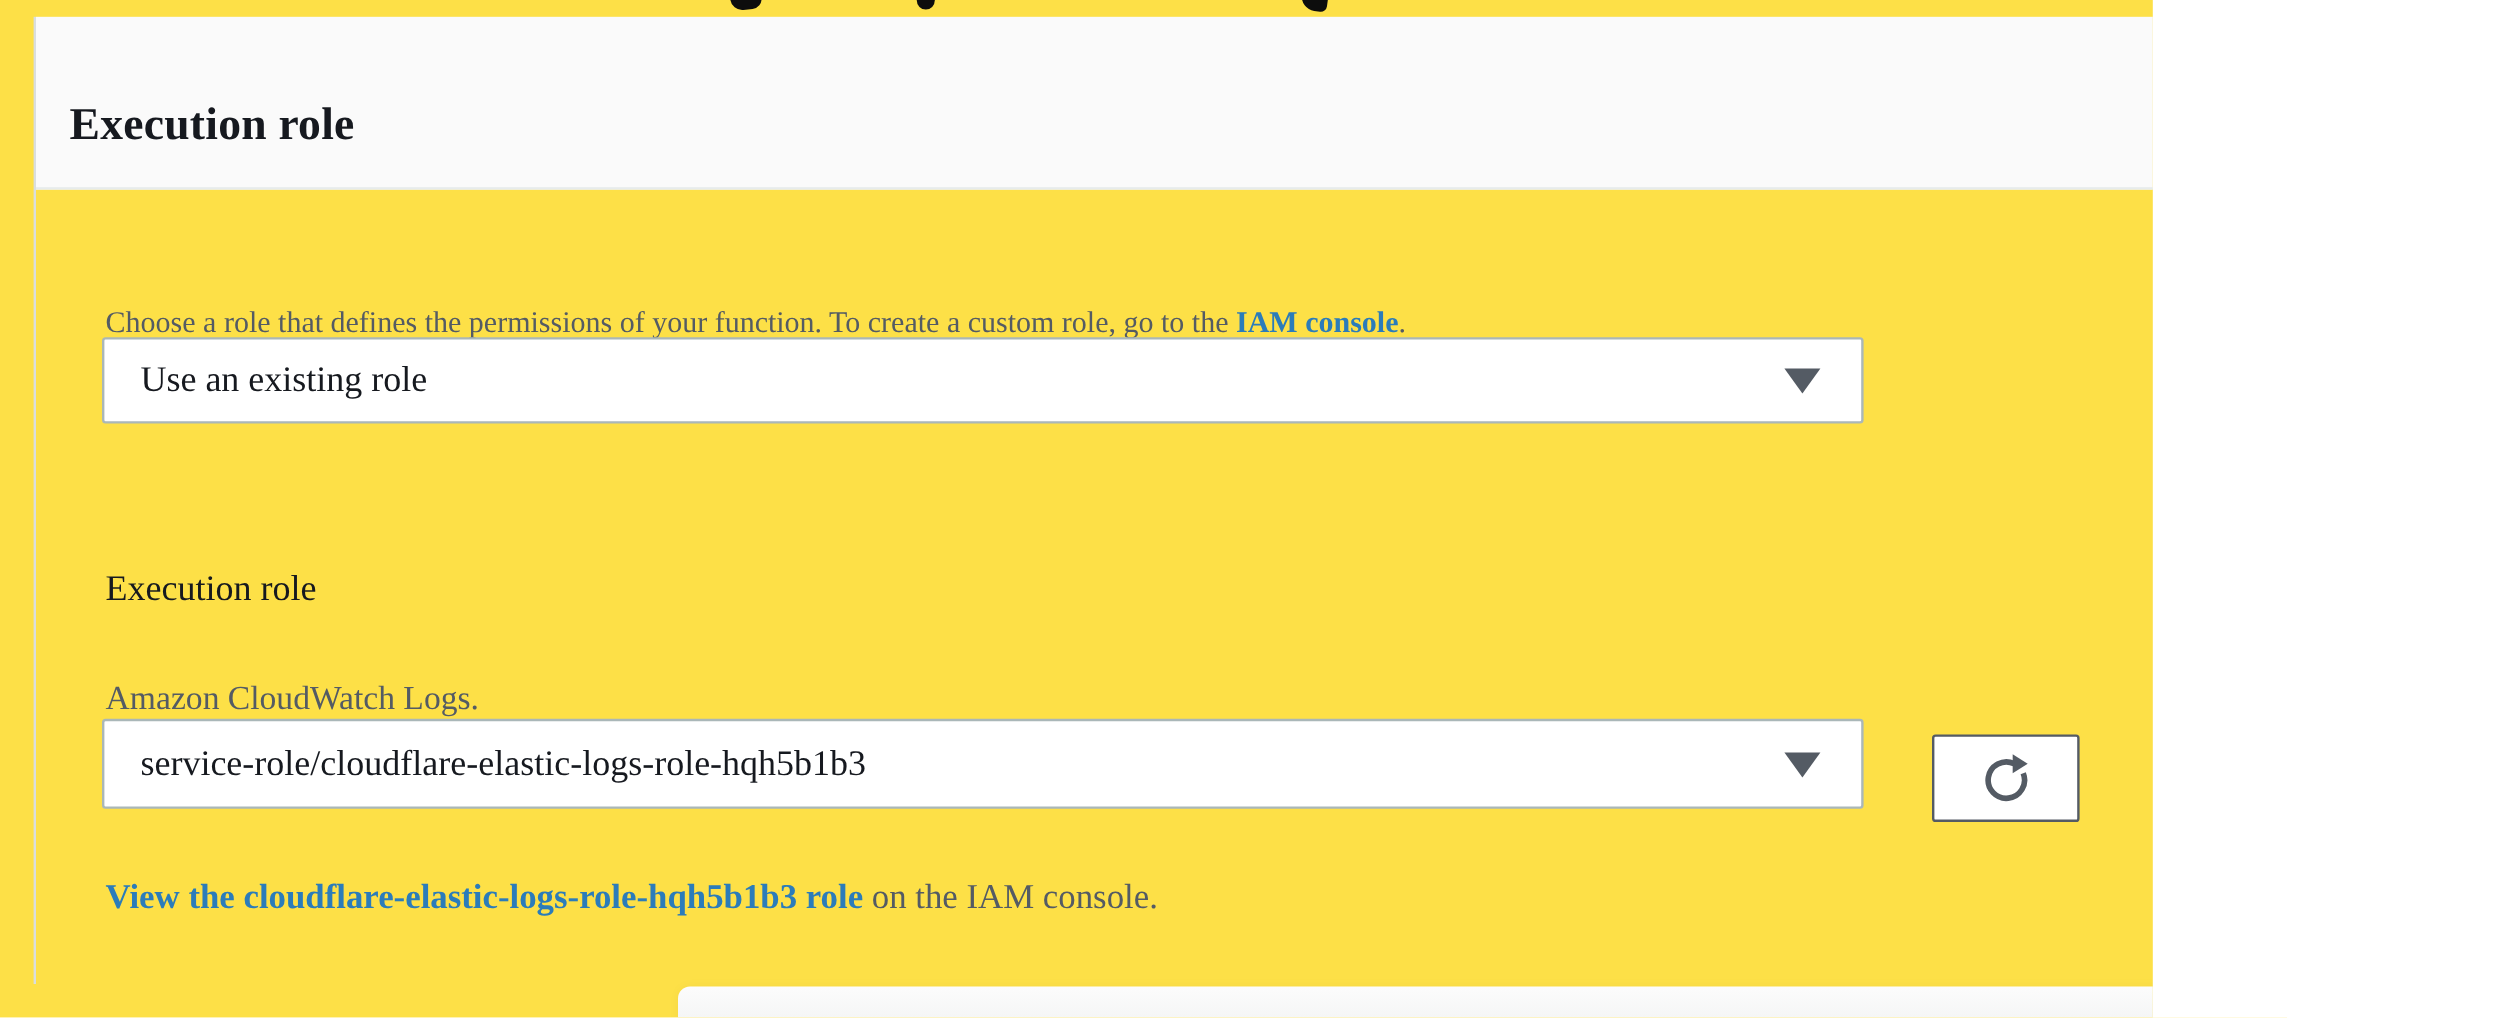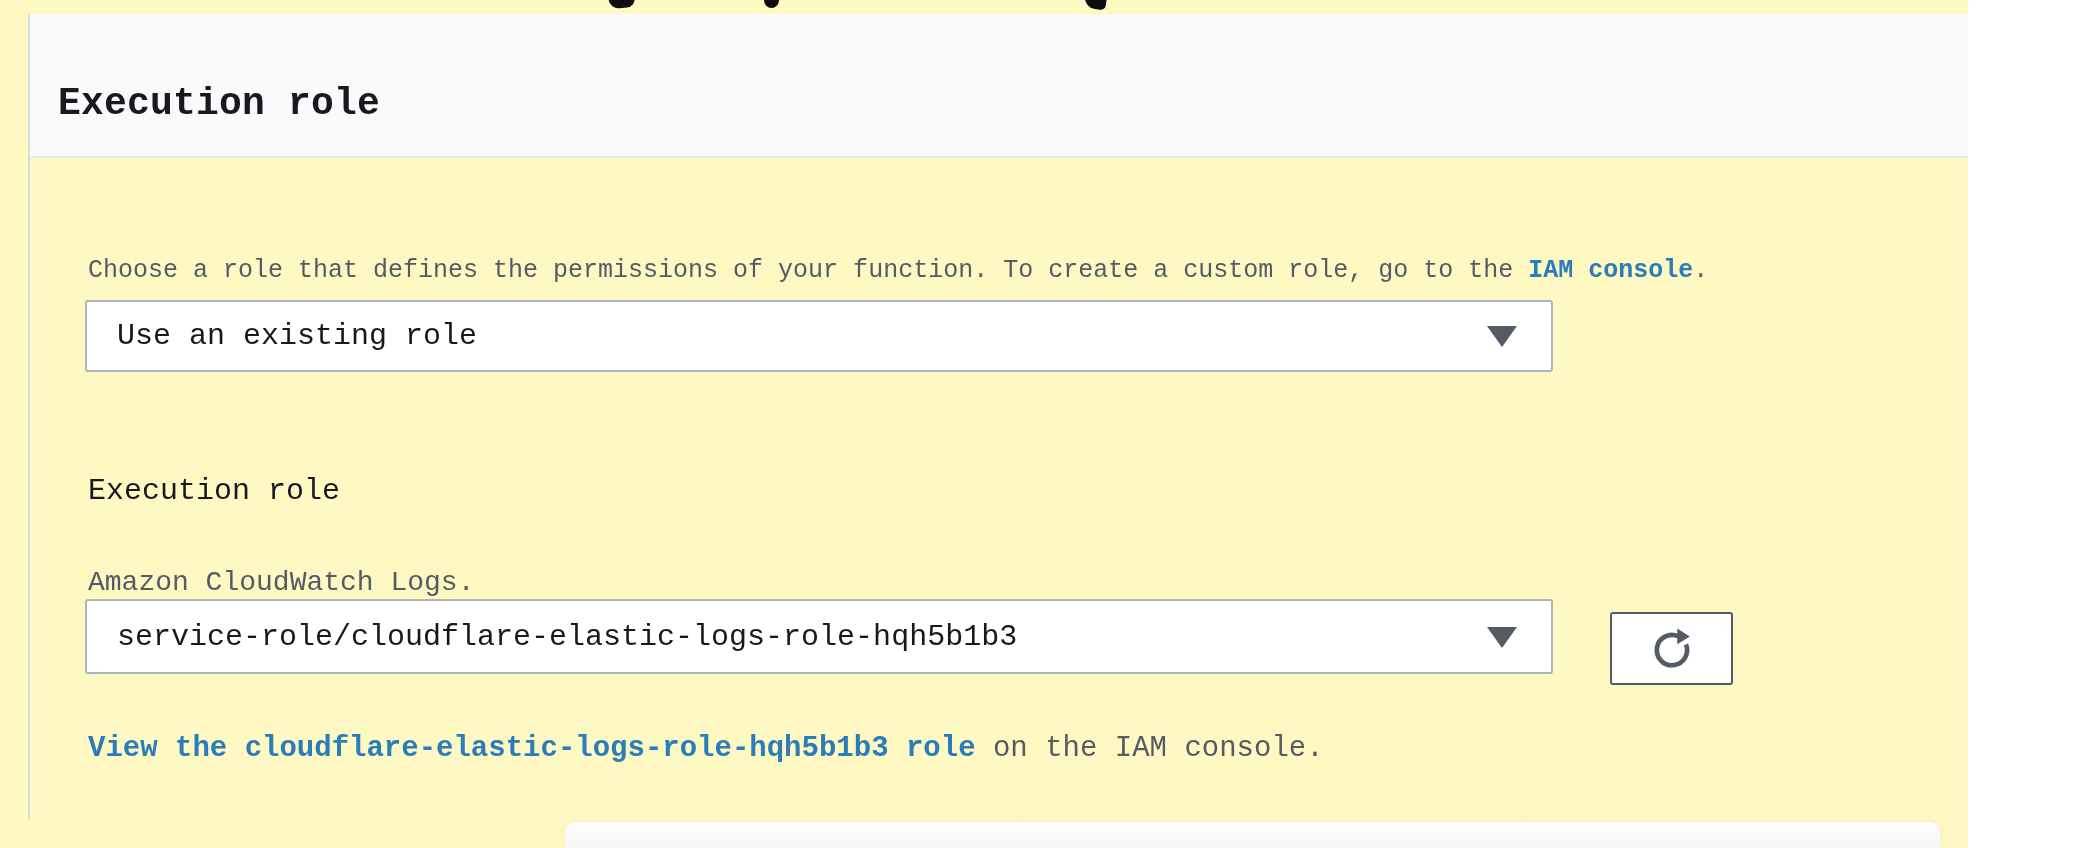--- a/index.html
+++ b/index.html
@@ -1,22 +1,22 @@
 <!DOCTYPE html>
 <html><head>
 <meta charset="utf-8">
 <style>
   html, body { margin: 0; padding: 0; background: #ffffff; }
   #screen {
     position: relative;
-    width: 1968px;
+    width: 1794px;
     height: 848px;
-    background: #fef9c3;
+    background: #fde047;
     overflow: hidden;
-    font-family: Liberation Mono, monospace;
+    font-family: Liberation Serif, serif;
     color: #16191f;
   }
 
   
   .frag { position: absolute; background: #0d0d0d; }
   .frag1 { left: 609px; top: -2px; width: 26px; height: 10px; border-radius: 0 0 10px 12px; transform: rotate(-6deg); }
   .frag2 { left: 764px; top: -2px; width: 15px; height: 10px; border-radius: 0 0 8px 8px; }
   .frag3 { left: 1084px; top: -3px; width: 22px; height: 12px; border-radius: 0 0 6px 14px; transform: rotate(8deg); }
 
   .panel-left-border {
@@ -64,21 +64,21 @@
     border: 2px solid #aab7b8;
     border-radius: 3px;
     box-sizing: border-box;
     display: flex;
     align-items: center;
     padding: 0 30px;
     font-size: 30px;
     color: #16191f;
     cursor: pointer;
   }
-  .select-role-source { top: 281px; height: 72px; margin-top: 19px; }
+  .select-role-source { top: 281px; height: 72px; }
   .select-existing-role { top: 599px; height: 75px; }
 
   .caret-down {
     position: absolute;
     right: 34px;
     top: 50%;
     margin-top: -10px;
     width: 0; height: 0;
     border-left: 15px solid transparent;
     border-right: 15px solid transparent;

